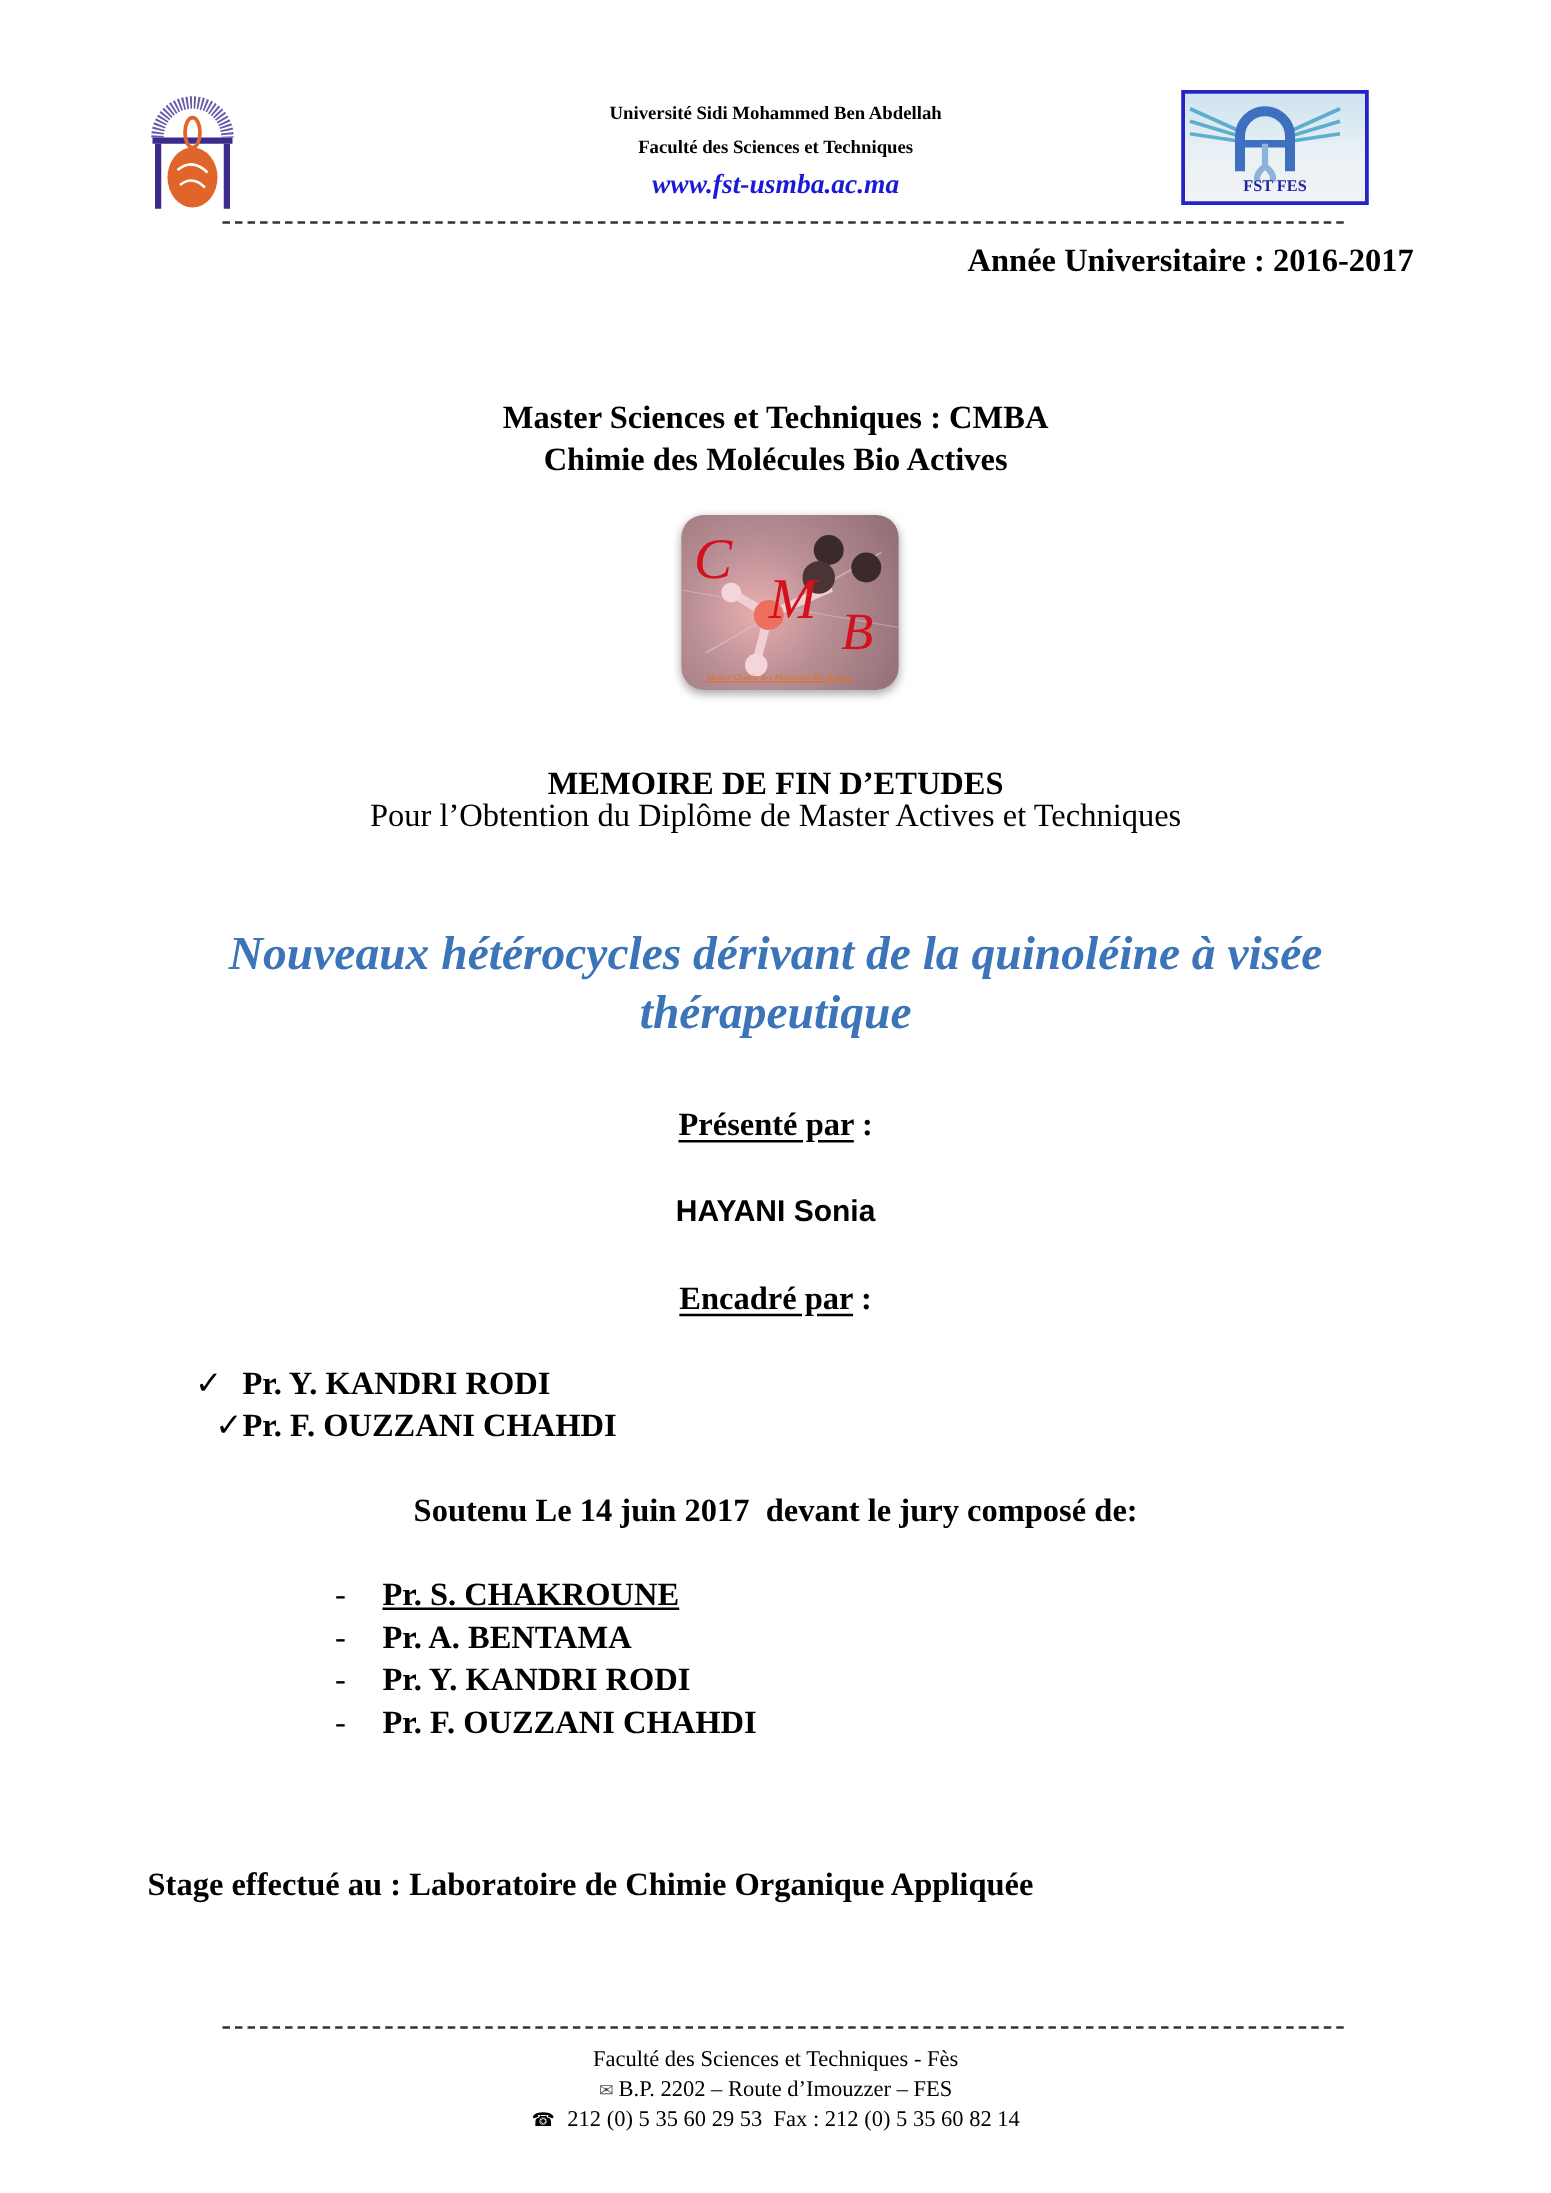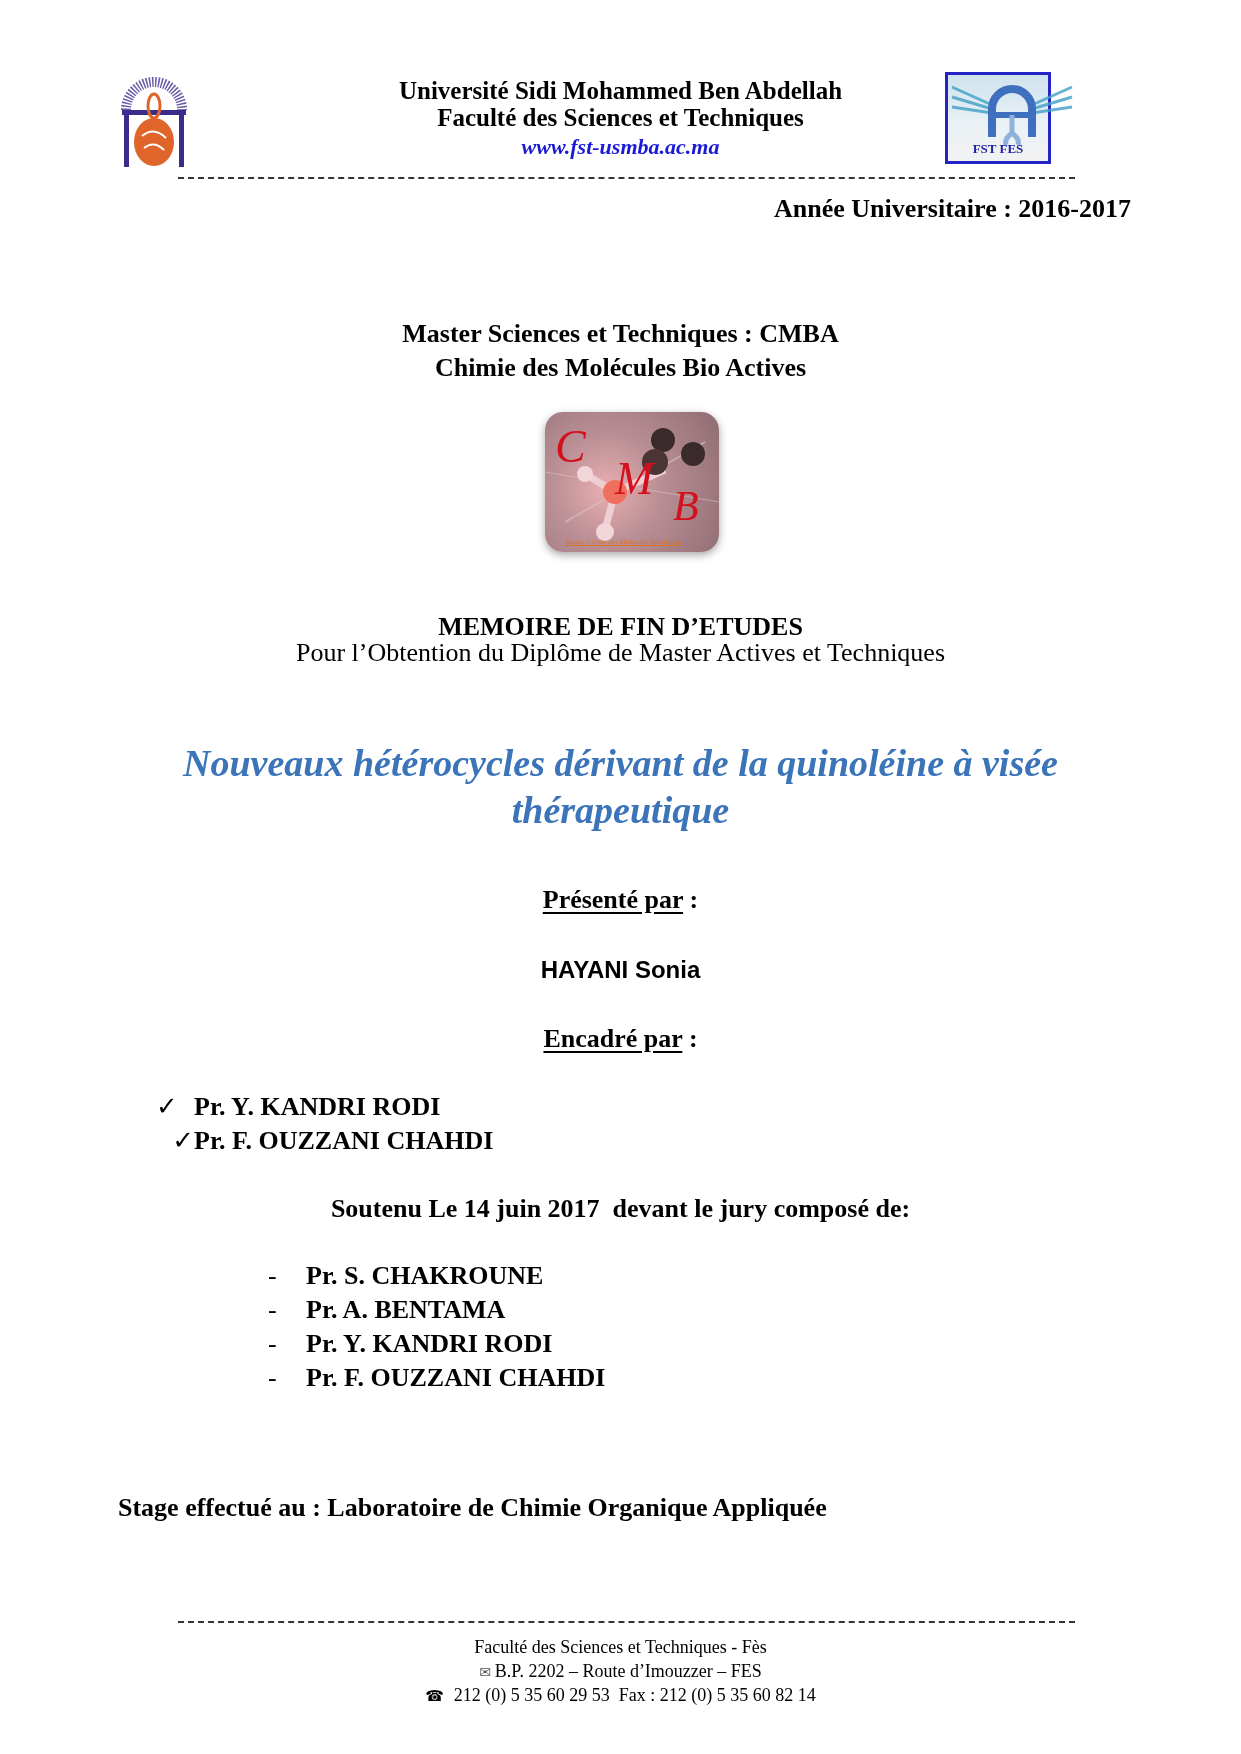--- a/index.html
+++ b/index.html
@@ -1,29 +1,29 @@
 <!DOCTYPE html>
 <html><head>
 <meta charset="utf-8">
 <style>
   html, body { margin:0; padding:0; background:#ffffff; }
   body { width:1241px; height:1754px; position:relative; overflow:hidden;
          font-family:"Liberation Serif", "DejaVu Serif", serif; color:#000; }
   .abs { position:absolute; }
   .center { left:0; width:1241px; text-align:center; }
   .b { font-weight:bold; }
-  .hdr { font-size:25px; font-weight:bold; line-height:28px; }
+  .hdr { font-size:15px; font-weight:bold; line-height:28px; }
   .url { font-size:22px; font-weight:bold; font-style:italic; color:#1a1ad6; }
   .dashes { height:0; border-top:2px dashed #333; }
   .t26 { font-size:26px; line-height:32px; }
   .title { font-size:38px; font-style:italic; font-weight:bold; color:#3b74b8; line-height:46px; }
   .ul { text-decoration:underline; text-underline-offset:4px; }
   .footer { font-size:18px; line-height:24px; }
   .logo-left { left:118px; top:76px; width:72px; height:94px; }
-  .logo-right { left:945px; top:72px; width:106px; height:92px; border:3px solid #2323c8; box-sizing:border-box;
+  .logo-right { left:945px; top:72px; width:150px; height:92px; border:3px solid #2323c8; box-sizing:border-box;
                 background:linear-gradient(180deg,#cfe3ee 0%,#e9f1f5 55%,#f2f2f2 100%); }
   .cmb { left:545px; top:412px; width:174px; height:140px; border-radius:18px;
          background:radial-gradient(circle at 35% 55%, #e9aeb0 0%, #b98f95 40%, #8e6c72 100%);
          box-shadow:0 3px 8px rgba(0,0,0,0.35); overflow:hidden; }
 </style>
 </head>
 <body>
 
 <div class="abs logo-left">
   <svg width="72" height="94" viewBox="0 0 72 94">
@@ -101,21 +101,21 @@
 
 <div class="abs b t26" style="left:156px; top:1091px;">
   <span style="display:inline-block;width:38px;font-weight:normal;">✓</span><span>Pr. Y. KANDRI RODI</span>
 </div>
 <div class="abs b t26" style="left:156px; top:1125px;text-align:right;">
   <span style="display:inline-block;width:38px;font-weight:normal;">✓</span><span>Pr. F. OUZZANI CHAHDI</span>
 </div>
 
 <div class="abs center b t26" style="top:1193px; white-space:pre;">Soutenu Le 14 juin 2017  devant le jury composé de:</div>
 
-<div class="abs b t26" style="left:268px; top:1260px;">
+<div class="abs b t26" style="left:268px; top:1260px;text-decoration:underline;">
   <span style="display:inline-block;width:38px;font-weight:normal;">-</span><span>Pr. S. CHAKROUNE</span>
 </div>
 <div class="abs b t26" style="left:268px; top:1294px;">
   <span style="display:inline-block;width:38px;font-weight:normal;">-</span><span>Pr. A. BENTAMA</span>
 </div>
 <div class="abs b t26" style="left:268px; top:1328px;">
   <span style="display:inline-block;width:38px;font-weight:normal;">-</span><span>Pr. Y. KANDRI RODI</span>
 </div>
 <div class="abs b t26" style="left:268px; top:1362px;">
   <span style="display:inline-block;width:38px;font-weight:normal;">-</span><span>Pr. F. OUZZANI CHAHDI</span>

